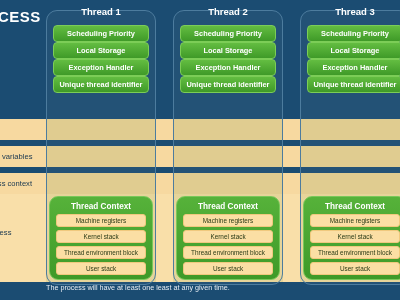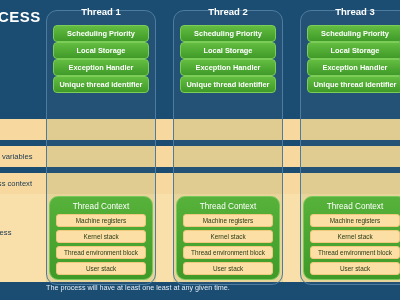--- a/index.html
+++ b/index.html
@@ -101,21 +101,21 @@
     border-radius:9px;
     background:linear-gradient(#56b23a,#3f9a28);
     border:1px solid #79c85a;
     box-sizing:border-box;z-index:4;
   }
   .tc-card.c1{left:49px;}
   .tc-card.c2{left:176px;}
   .tc-card.c3{left:303px;}
   .tc-title{
     height:16px;display:flex;align-items:center;justify-content:center;
-    font-size:8.2px;font-weight:normal;color:#ffffff;margin-top:1px;
+    font-size:8.2px;font-weight:bold;color:#ffffff;margin-top:1px;
   }
   .tc-items{padding:0 6px;}
   .tc-item{
     height:13px;margin-bottom:3px;border-radius:3px;
     background:#fbdfa4;border:1px solid #f0c97e;
     display:flex;align-items:center;justify-content:center;
     font-size:6.4px;color:#2a3b17;white-space:nowrap;overflow:hidden;
     box-sizing:border-box;
   }
 

